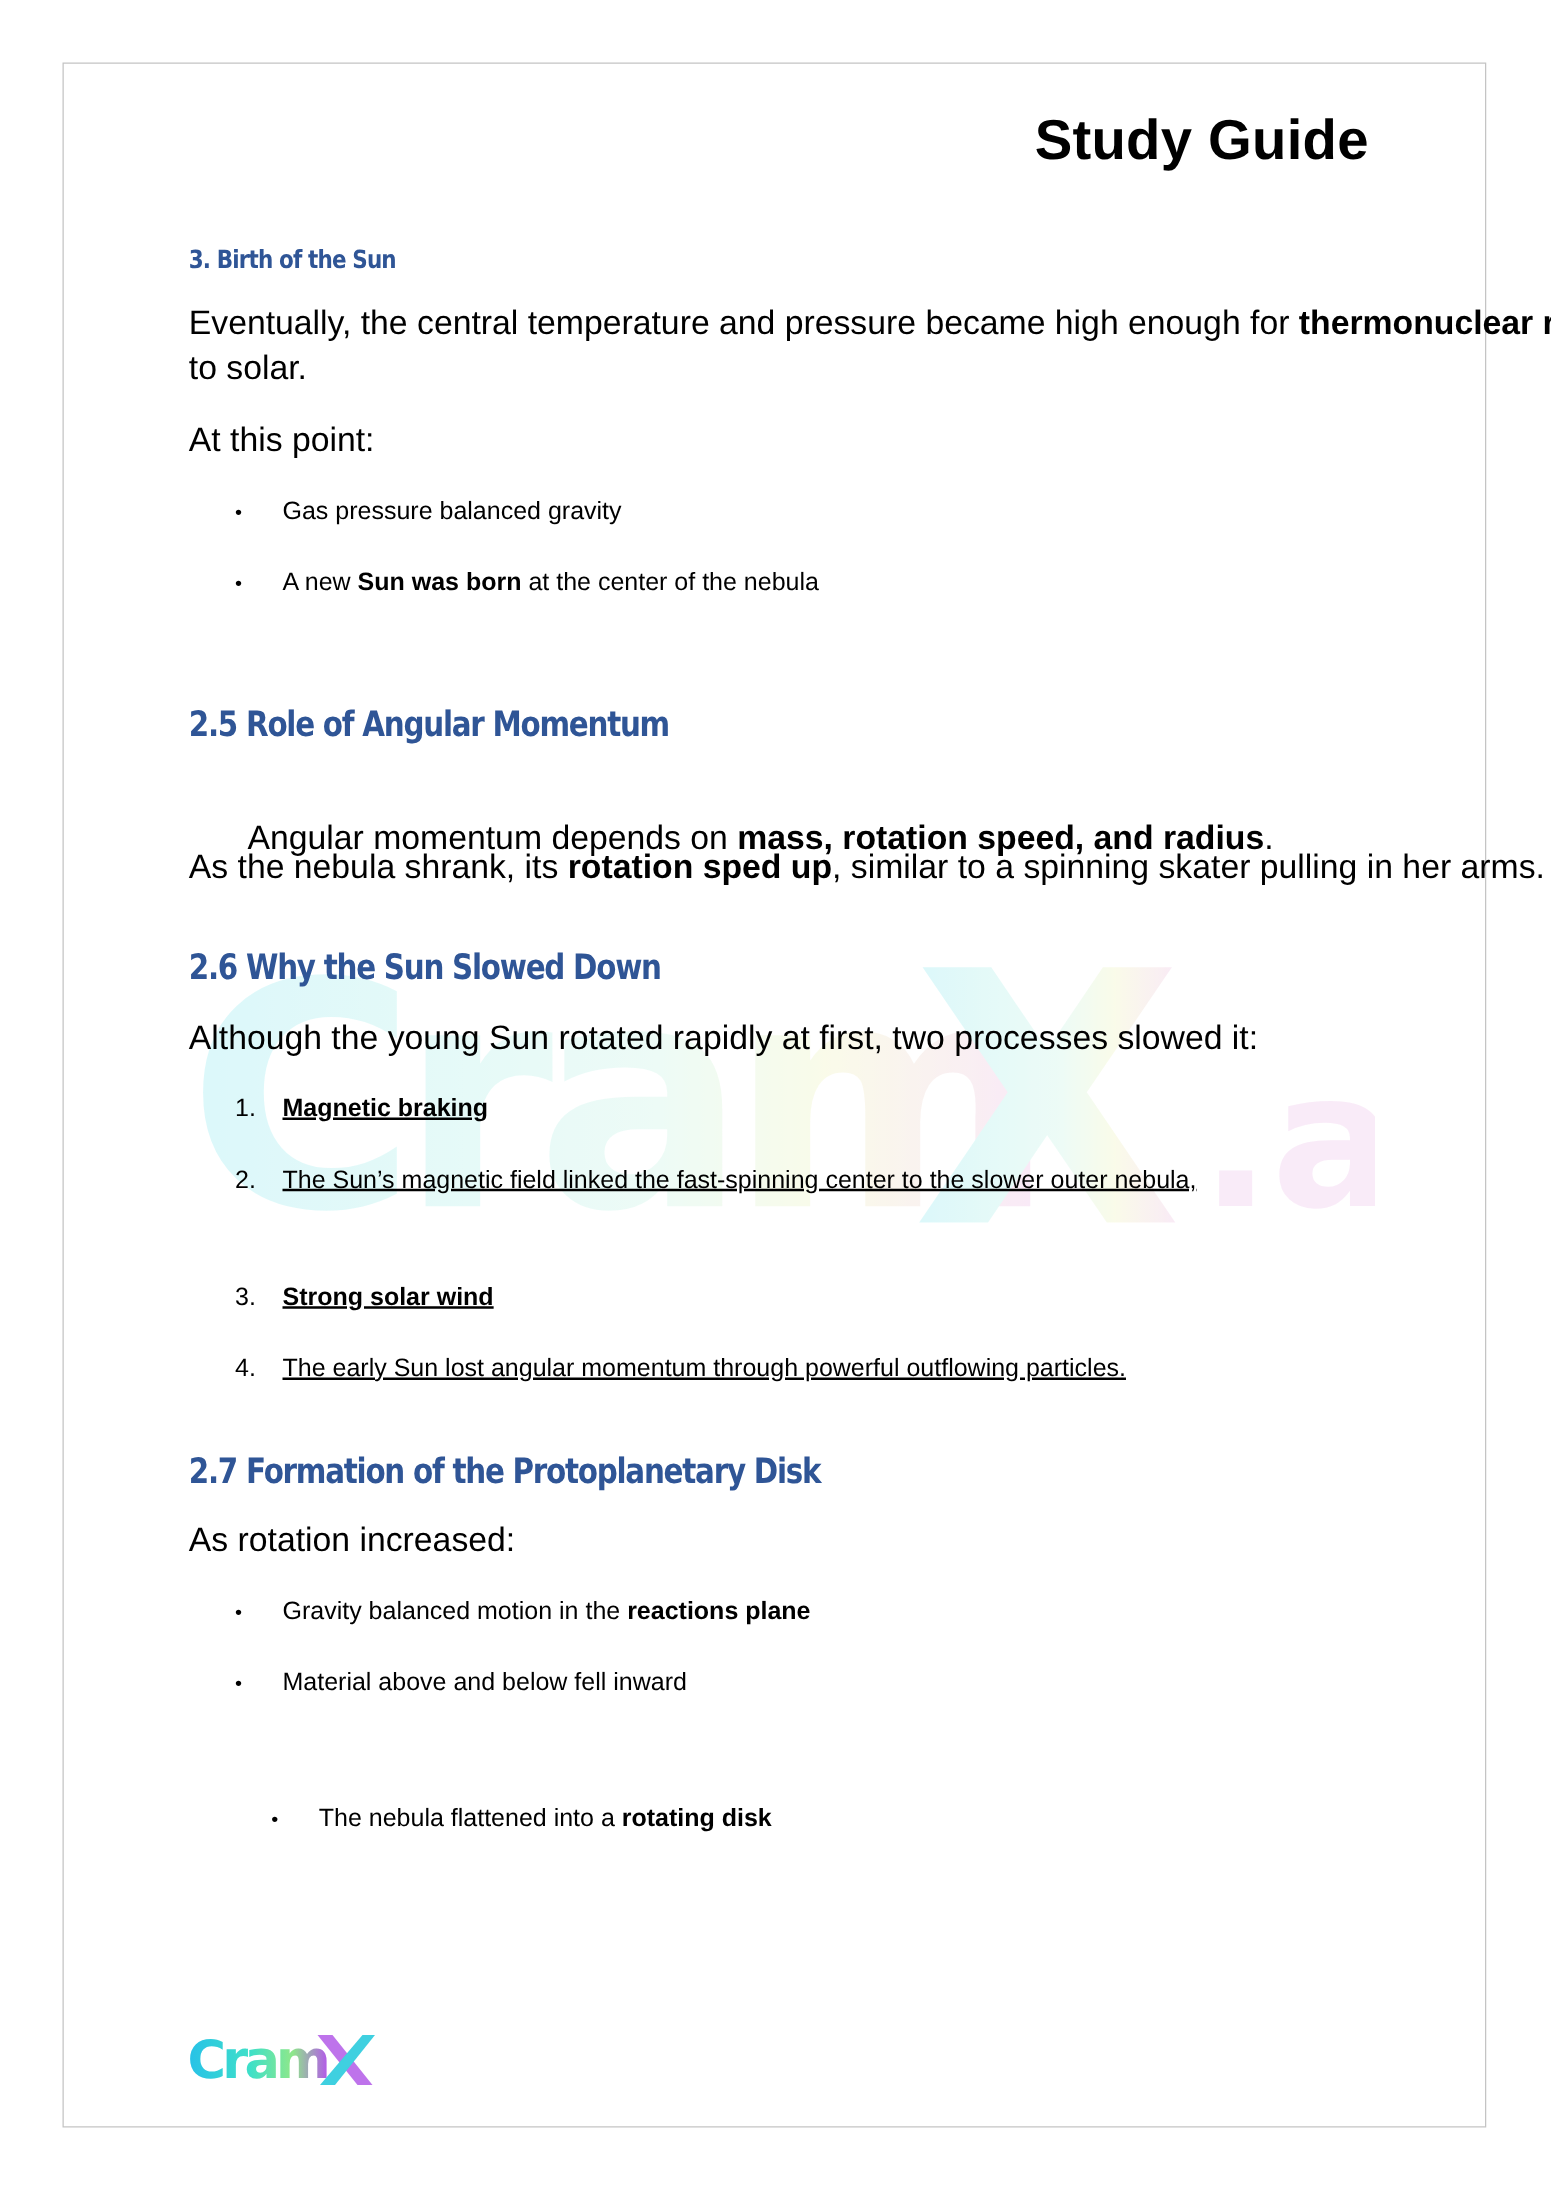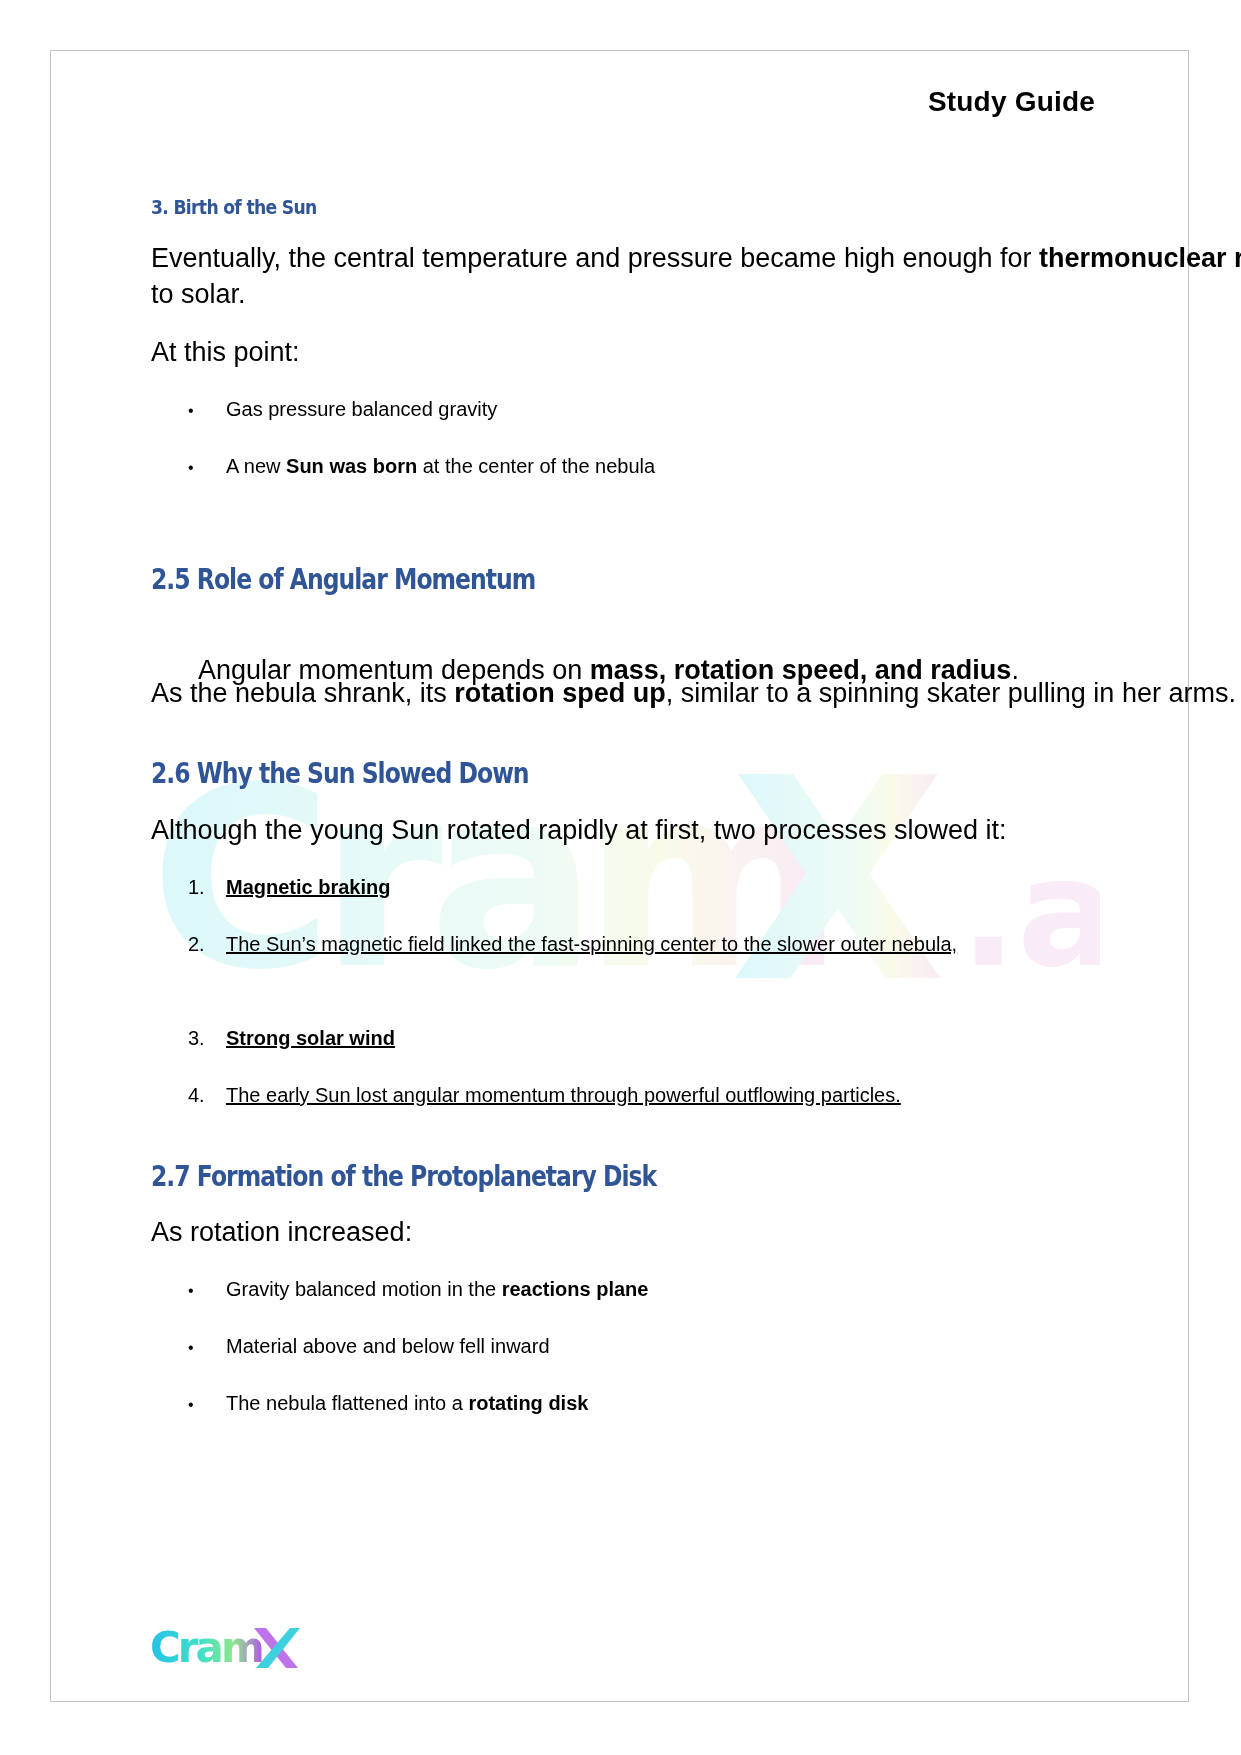--- a/index.html
+++ b/index.html
@@ -1,18 +1,18 @@
 <!DOCTYPE html>
 <html><head>
 <meta charset="utf-8">
 <style>
   html, body { margin:0; padding:0; background:#ffffff; }
   body { width:1241px; height:1755px; position:relative; overflow:hidden; font-family:"Liberation Sans", sans-serif; color:#000; }
   .page-frame { position:absolute; left:50px; top:50px; width:1139px; height:1652px; border:1px solid #c4c4c4; box-sizing:border-box; }
-  .doc-title { position:absolute; right:146px; top:86px; font-size:28px; font-weight:bold; letter-spacing:0.2px; }
+  .doc-title { position:absolute; right:146px; top:86px; font-size:45px; font-weight:bold; letter-spacing:0.2px; }
   .content { position:absolute; left:151px; top:0; width:940px; }
   .h-sub { position:absolute; left:0; color:#2f5596; font-family:"DejaVu Sans", sans-serif; font-weight:bold; font-size:20px; letter-spacing:-0.8px; transform:scaleX(0.86); transform-origin:left; white-space:nowrap; }
   .h-sec { position:absolute; left:0; color:#2f5596; font-family:"DejaVu Sans", sans-serif; font-weight:bold; font-size:28px; letter-spacing:-1.2px; transform:scaleX(0.84); transform-origin:left; white-space:nowrap; }
   .p { position:absolute; left:0; font-size:27px; line-height:36px; white-space:nowrap; }
   .li { position:absolute; left:37px; font-size:20px; line-height:36px; white-space:nowrap;text-decoration:underline; }
   .li .marker { display:inline-block; width:38px; }
   .li .bullet { display:inline-block; width:38px; font-size:16px; }
   .li .txt { display:inline-block; vertical-align:top; }
   .li .cont { position:absolute; left:38px; top:36px; white-space:nowrap; }
   b { font-weight:bold; }
@@ -79,21 +79,21 @@
   </div>
 
   <div class="h-sec" style="top:1160px;">2.7 Formation of the Protoplanetary Disk</div>
   <div class="p" style="top:1214px;">As rotation increased:</div>
   <div class="li" style="top:1271px;">
     <span class="bullet">•</span><span class="txt"><span>Gravity balanced motion in the </span><b>reactions plane</b></span>
   </div>
   <div class="li" style="top:1328px;">
     <span class="bullet">•</span><span class="txt">Material above and below fell inward</span>
   </div>
-  <div class="li" style="top:1385px;">
+  <div class="li" style="top:1437px;margin-left:29px;">
     <span class="bullet">•</span><span class="txt"><span>The nebula flattened into a </span><b>rotating disk</b></span>
   </div>
 </div>
 
 <svg class="logo" viewBox="0 0 150 50" xmlns="http://www.w3.org/2000/svg">
   <defs>
     <linearGradient id="lg" x1="0" y1="0" x2="1" y2="0">
       <stop offset="0" stop-color="#27c1e8"></stop>
       <stop offset="0.45" stop-color="#3fe0c8"></stop>
       <stop offset="0.75" stop-color="#8ee88a"></stop>

